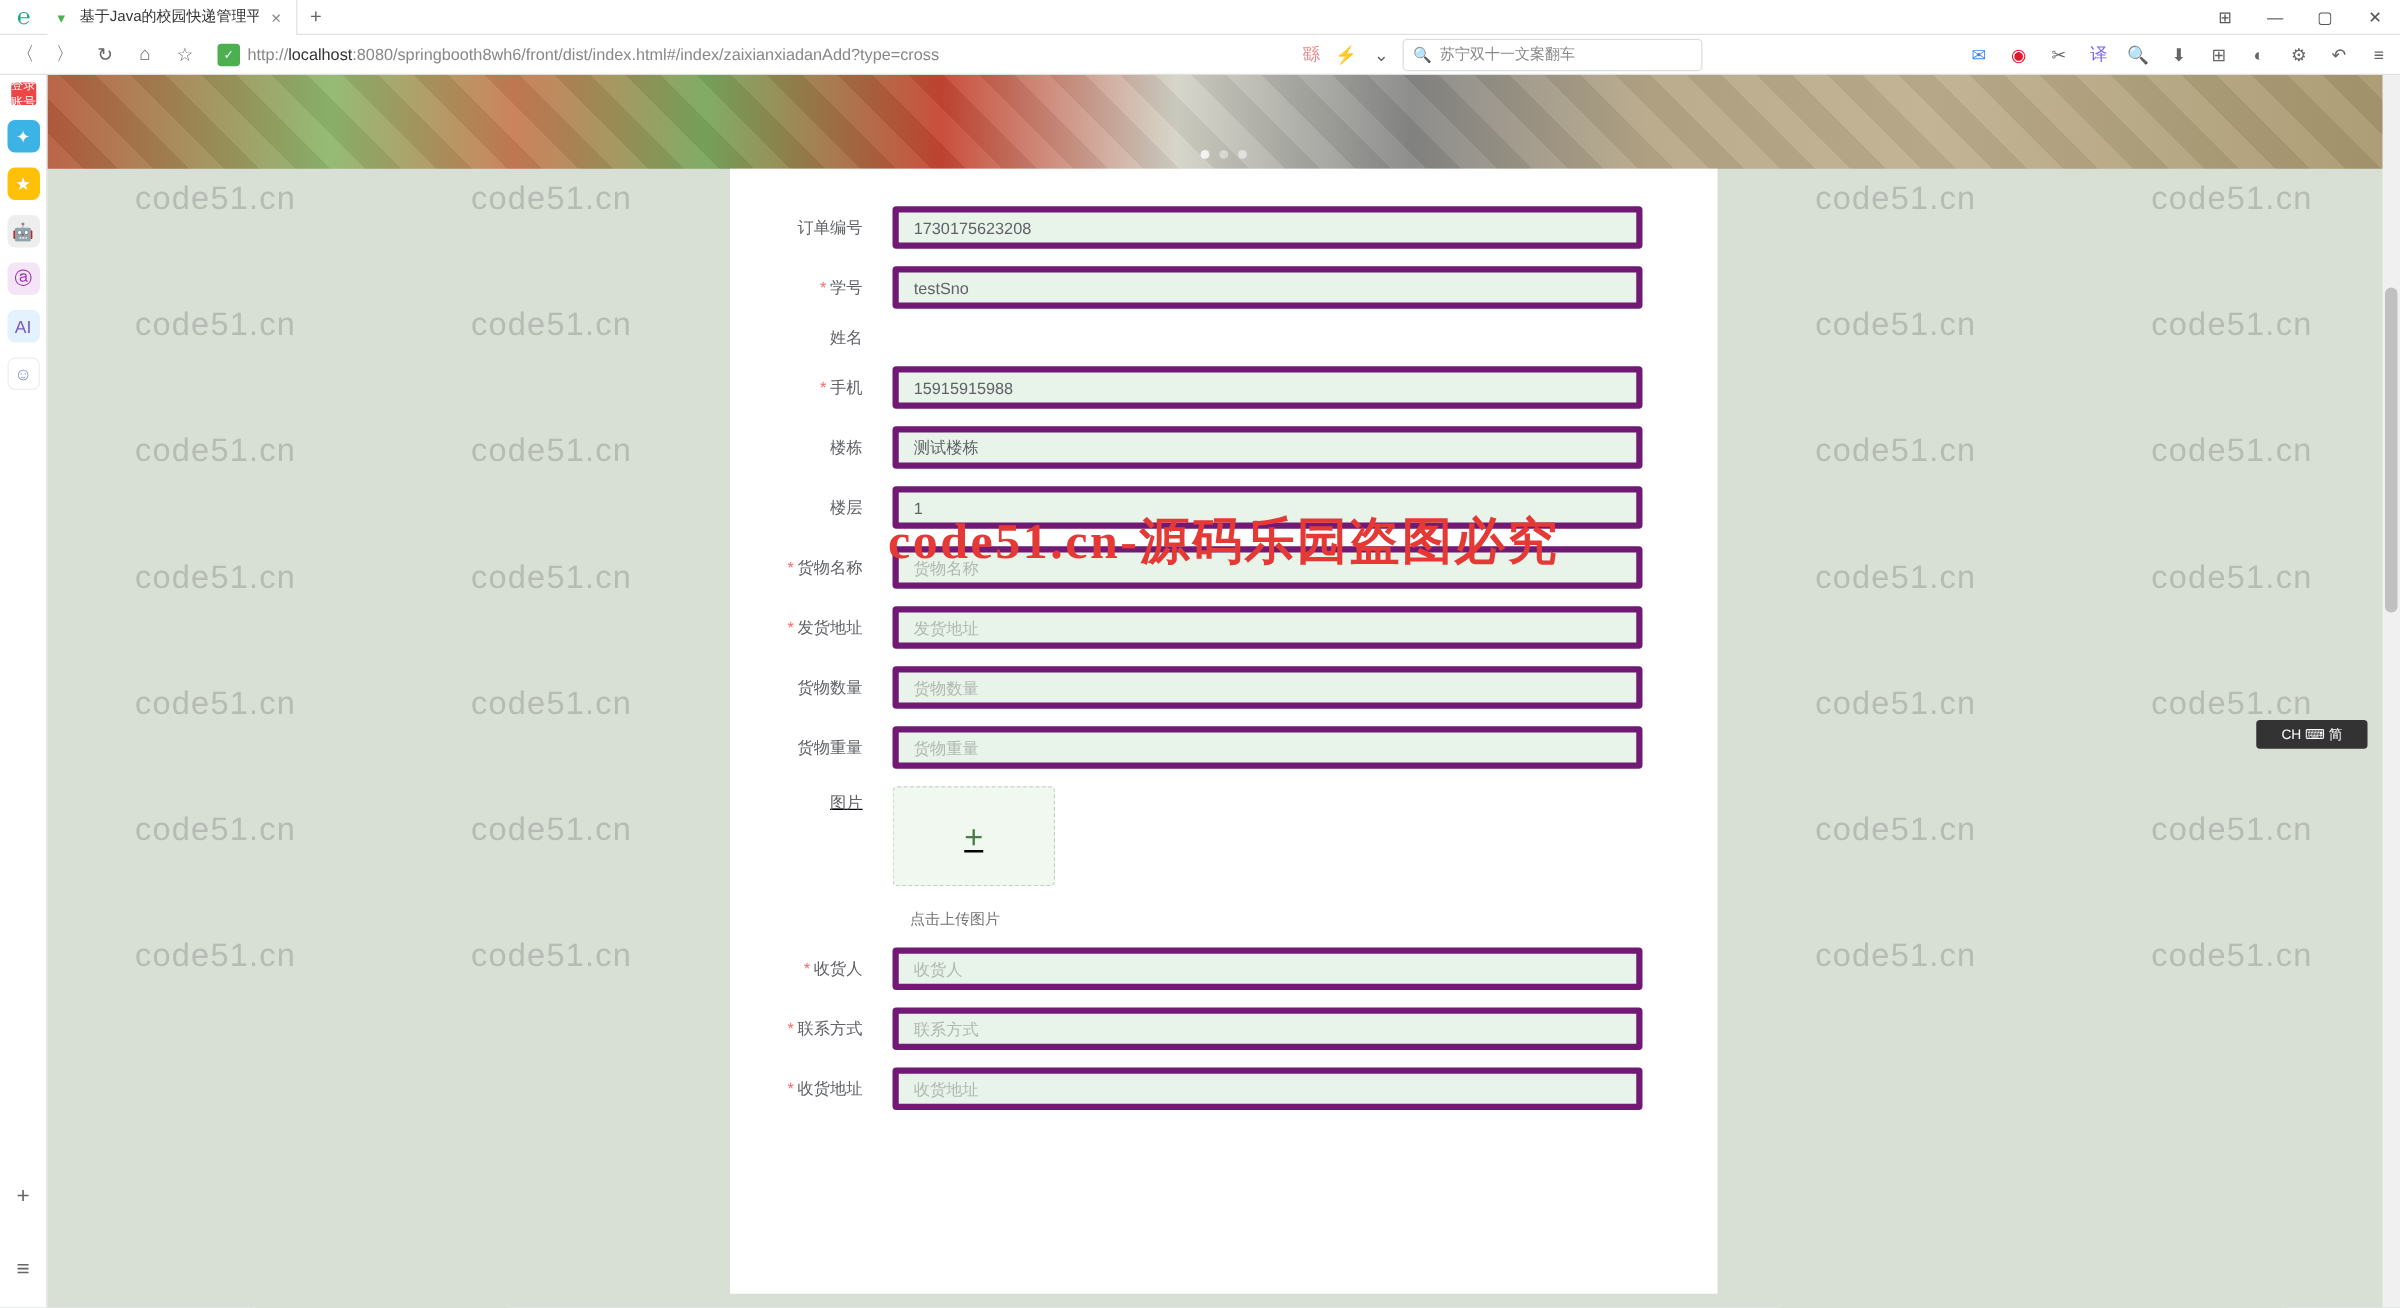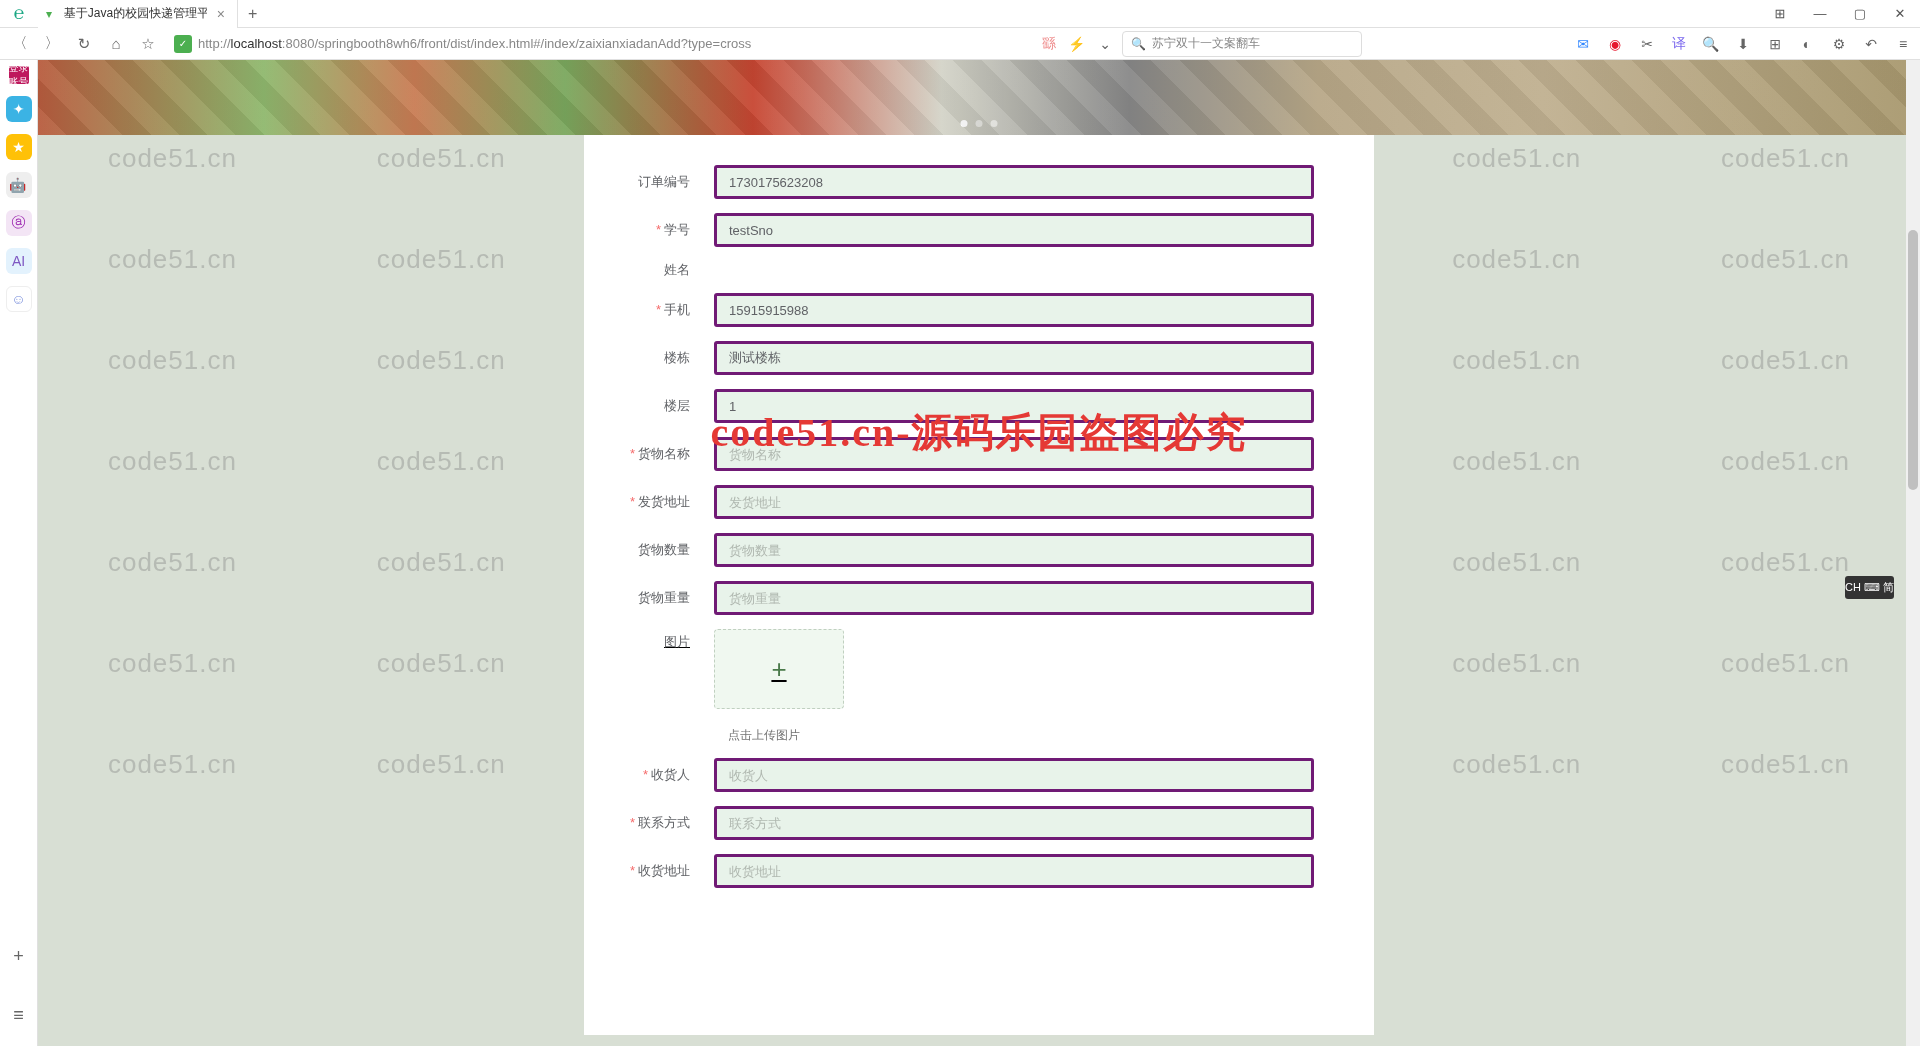--- a/index.html
+++ b/index.html
@@ -23,21 +23,21 @@
 .url-secure { width: 18px; height: 18px; background: #4caf50; border-radius: 3px; display: flex; align-items: center; justify-content: center; color: #fff; font-size: 10px; }
 .url-text { font-size: 13px; color: #888; }
 .url-text .host { color: #333; font-weight: normal; }
 .url-right { margin-left: auto; display: flex; gap: 10px; align-items: center; }
 .search-box { width: 240px; height: 26px; border: 1px solid #ddd; border-radius: 4px; display: flex; align-items: center; padding: 0 8px; gap: 6px; color: #888; font-size: 12px; }
 .toolbar-icons { margin-left: auto; display: flex; gap: 14px; align-items: center; }
 .ti { width: 18px; height: 18px; display: flex; align-items: center; justify-content: center; color: #666; font-size: 14px; }
 
 
 .left-sidebar { position: absolute; left: 0; top: 60px; width: 38px; height: calc(100% - 60px); background: #fff; border-right: 1px solid #e0e0e0; display: flex; flex-direction: column; align-items: center; gap: 12px; padding-top: 6px; }
-.sb-badge { width: 20px; height: 18px; background: #be185d; color: #fff; font-size: 10px; display: flex; align-items: center; justify-content: center; border-radius: 2px; }
+.sb-badge { width: 20px; height: 18px; background: #ef4444; color: #fff; font-size: 10px; display: flex; align-items: center; justify-content: center; border-radius: 2px; }
 .sb-item { width: 26px; height: 26px; border-radius: 6px; display: flex; align-items: center; justify-content: center; font-size: 14px; color: #fff; }
 .sb-bottom { margin-top: auto; margin-bottom: 20px; color: #666; font-size: 18px; }
 
 
 .content-wrap { position: absolute; left: 38px; top: 60px; right: 0; bottom: 0; background: #d8dfd4; overflow: hidden; }
 
 
 .banner { height: 75px; width: 100%; background: linear-gradient(90deg, #b85c3e 0%, #8fb86e 12%, #c97c54 20%, #7aa85e 28%, #c74632 38%, #d4d4c8 48%, #888 58%, #b8a888 68%, #c0b090 80%, #a8986e 100%); position: relative; display: flex; }
 .banner::after { content: ""; position: absolute; inset: 0; background: repeating-linear-gradient(45deg, rgba(255,255,255,0.05) 0 20px, rgba(0,0,0,0.05) 20px 40px); }
 .banner-dots { position: absolute; bottom: 8px; left: 50%; transform: translateX(-50%); display: flex; gap: 8px; }
@@ -48,33 +48,33 @@
 .watermark-layer { position: absolute; top: 75px; left: 0; right: 0; bottom: 0; pointer-events: none; z-index: 1; }
 .wm-row { display: flex; justify-content: space-around; }
 .wm { color: rgba(120,120,120,0.35); font-size: 26px; font-weight: 400; letter-spacing: 1px; white-space: nowrap; }
 .big-wm { position: absolute; top: 345px; left: 50%; transform: translateX(-50%); color: #e53935; font-size: 40px; font-weight: bold; font-family: Liberation Serif, serif; z-index: 5; pointer-events: none; letter-spacing: 2px; }
 
 
 .form-card { position: absolute; top: 75px; left: 50%; transform: translateX(-50%); width: 790px; background: #fff; padding: 30px 60px 30px 40px; z-index: 2; min-height: 900px; }
 .form-row { display: flex; align-items: center; margin-bottom: 14px; }
 .form-label { width: 90px; text-align: right; color: #606266; font-size: 13px; padding-right: 24px; }
 .form-label .req { color: #f56c6c; margin-right: 3px; }
-.form-input { flex: 1; height: 34px; background: #e8f3ea; border: 3px solid #701a75; border-radius: 3px; padding: 0 12px; font-size: 13px; color: #606266; outline: none; }
+.form-input { flex: 1; height: 34px; background: #e8f3ea; border: 5px solid #701a75; border-radius: 3px; padding: 0 12px; font-size: 13px; color: #606266; outline: none; }
 .form-input::placeholder { color: #b0b8b0; }
 .upload-box { width: 130px; height: 80px; border: 1px dashed #c0d0c0; background: #f0f8f0; display: flex; align-items: center; justify-content: center; color: #4a7a4a; font-size: 26px; border-radius: 4px; }
 .upload-hint { font-size: 12px; color: #737373; margin-top: 18px; margin-left: 104px; }
 .form-row.upload-row { align-items: flex-start; text-decoration: underline; }
 .form-row.upload-row .form-label { padding-top: 4px; }
 
 
 .scrollbar { position: absolute; right: 0; top: 60px; width: 14px; height: calc(100% - 60px); background: #f0f0f0; }
 .scroll-thumb { position: absolute; right: 2px; top: 170px; width: 10px; height: 260px; background: #c0c0c0; border-radius: 5px; }
 
 
-.ime { position: absolute; right: 26px; top: 576px; background: #333; color: #fff; font-size: 11px; padding: 4px 0; border-radius: 3px; z-index: 20; }
+.ime { position: absolute; right: 26px; top: 576px; background: #333; color: #fff; font-size: 11px; padding: 4px 20px; border-radius: 3px; z-index: 20; }
 </style>
 </head>
 <body>
 
 <div class="titlebar">
   <div class="browser-icon">℮</div>
   <div class="tab">
     <span class="tab-icon">▾</span>
     <span class="tab-title">基于Java的校园快递管理平台的</span>
     <span class="tab-close">×</span>

